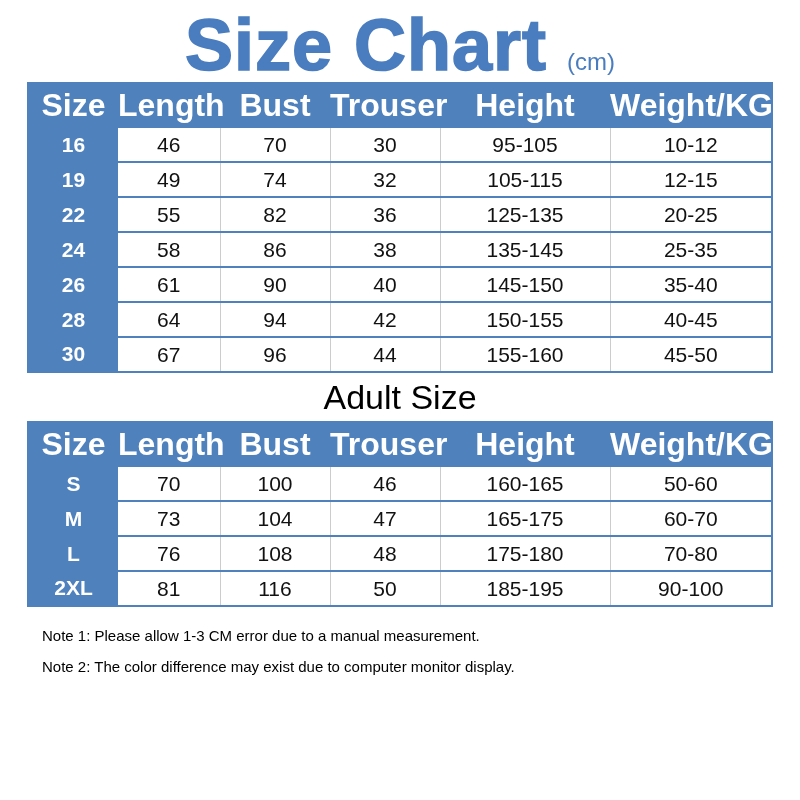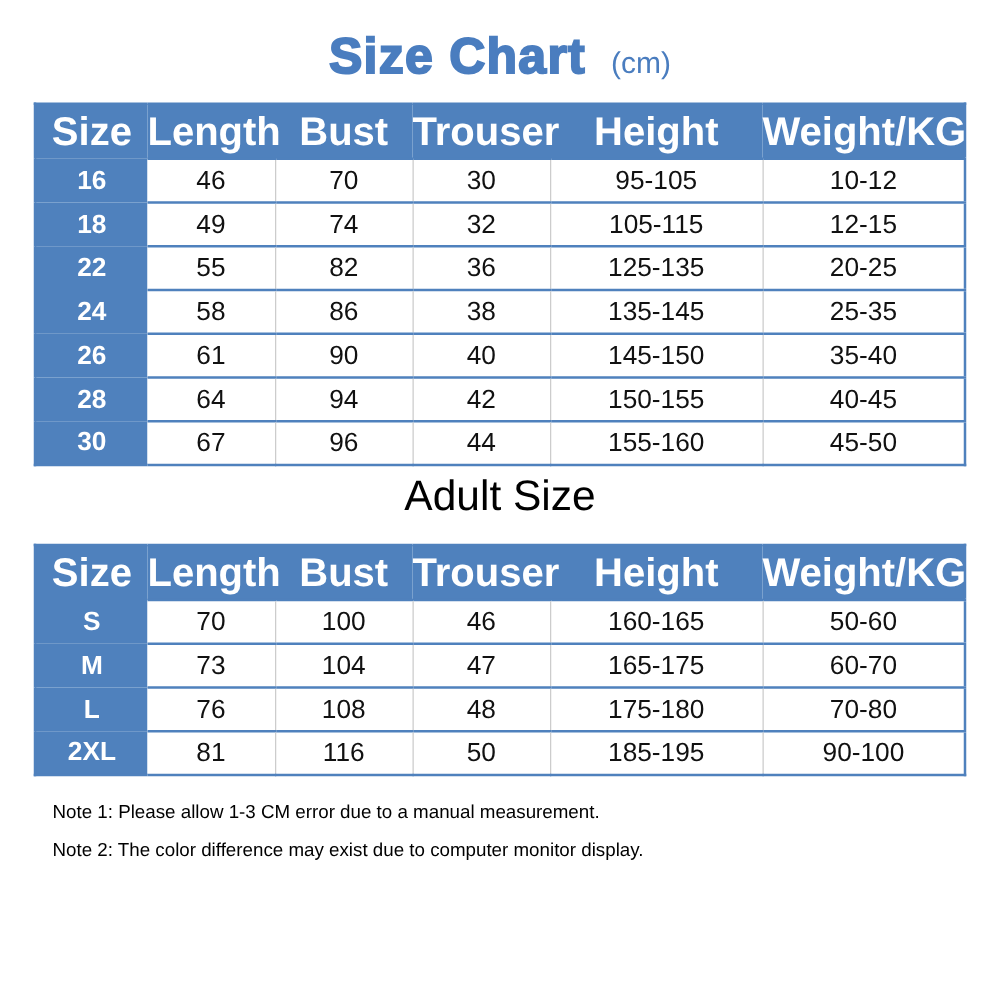--- a/index.html
+++ b/index.html
@@ -17,21 +17,21 @@
   }
   .title {
     text-align: center;
     padding-top: 6px;
     height: 82px;
     line-height: 78px;
     color: var(--title-blue);
     white-space: nowrap;
   }
   .title .main {
-    font-size: 40px;
+    font-size: 72px;
     font-weight: bold;
     letter-spacing: 1px;
     -webkit-text-stroke: 1.6px currentColor;
   }
   .title .unit {
     font-size: 24px;
     font-weight: normal;
     margin-left: 20px;
   }
   table.size-table {
@@ -63,21 +63,21 @@
     font-size: 22px;
   }
   td.data-col {
     background: #ffffff;
     color: var(--ink);
     border-top: 2px solid var(--row-line);
   }
   td.data-col + td.data-col { border-left: 1px solid var(--col-line); }
   .adult-heading {
     text-align: center;
-    height: 62px;
+    height: 48px;
     line-height: 48px;
     font-size: 34px;
     color: #000000;
   }
   .notes {
     margin: 13px 0 0 42px;
     color: #000000;
     font-size: 15px;
   }
   .note { line-height: 31px; white-space: nowrap; }
@@ -113,21 +113,21 @@
     <tbody>
         <tr>
           <td class="size-col">16</td>
           <td class="data-col">46</td>
           <td class="data-col">70</td>
           <td class="data-col">30</td>
           <td class="data-col">95-105</td>
           <td class="data-col">10-12</td>
         </tr>
         <tr>
-          <td class="size-col">18</td>
+          <td class="size-col">19</td>
           <td class="data-col">49</td>
           <td class="data-col">74</td>
           <td class="data-col">32</td>
           <td class="data-col">105-115</td>
           <td class="data-col">12-15</td>
         </tr>
         <tr>
           <td class="size-col">22</td>
           <td class="data-col">55</td>
           <td class="data-col">82</td>

